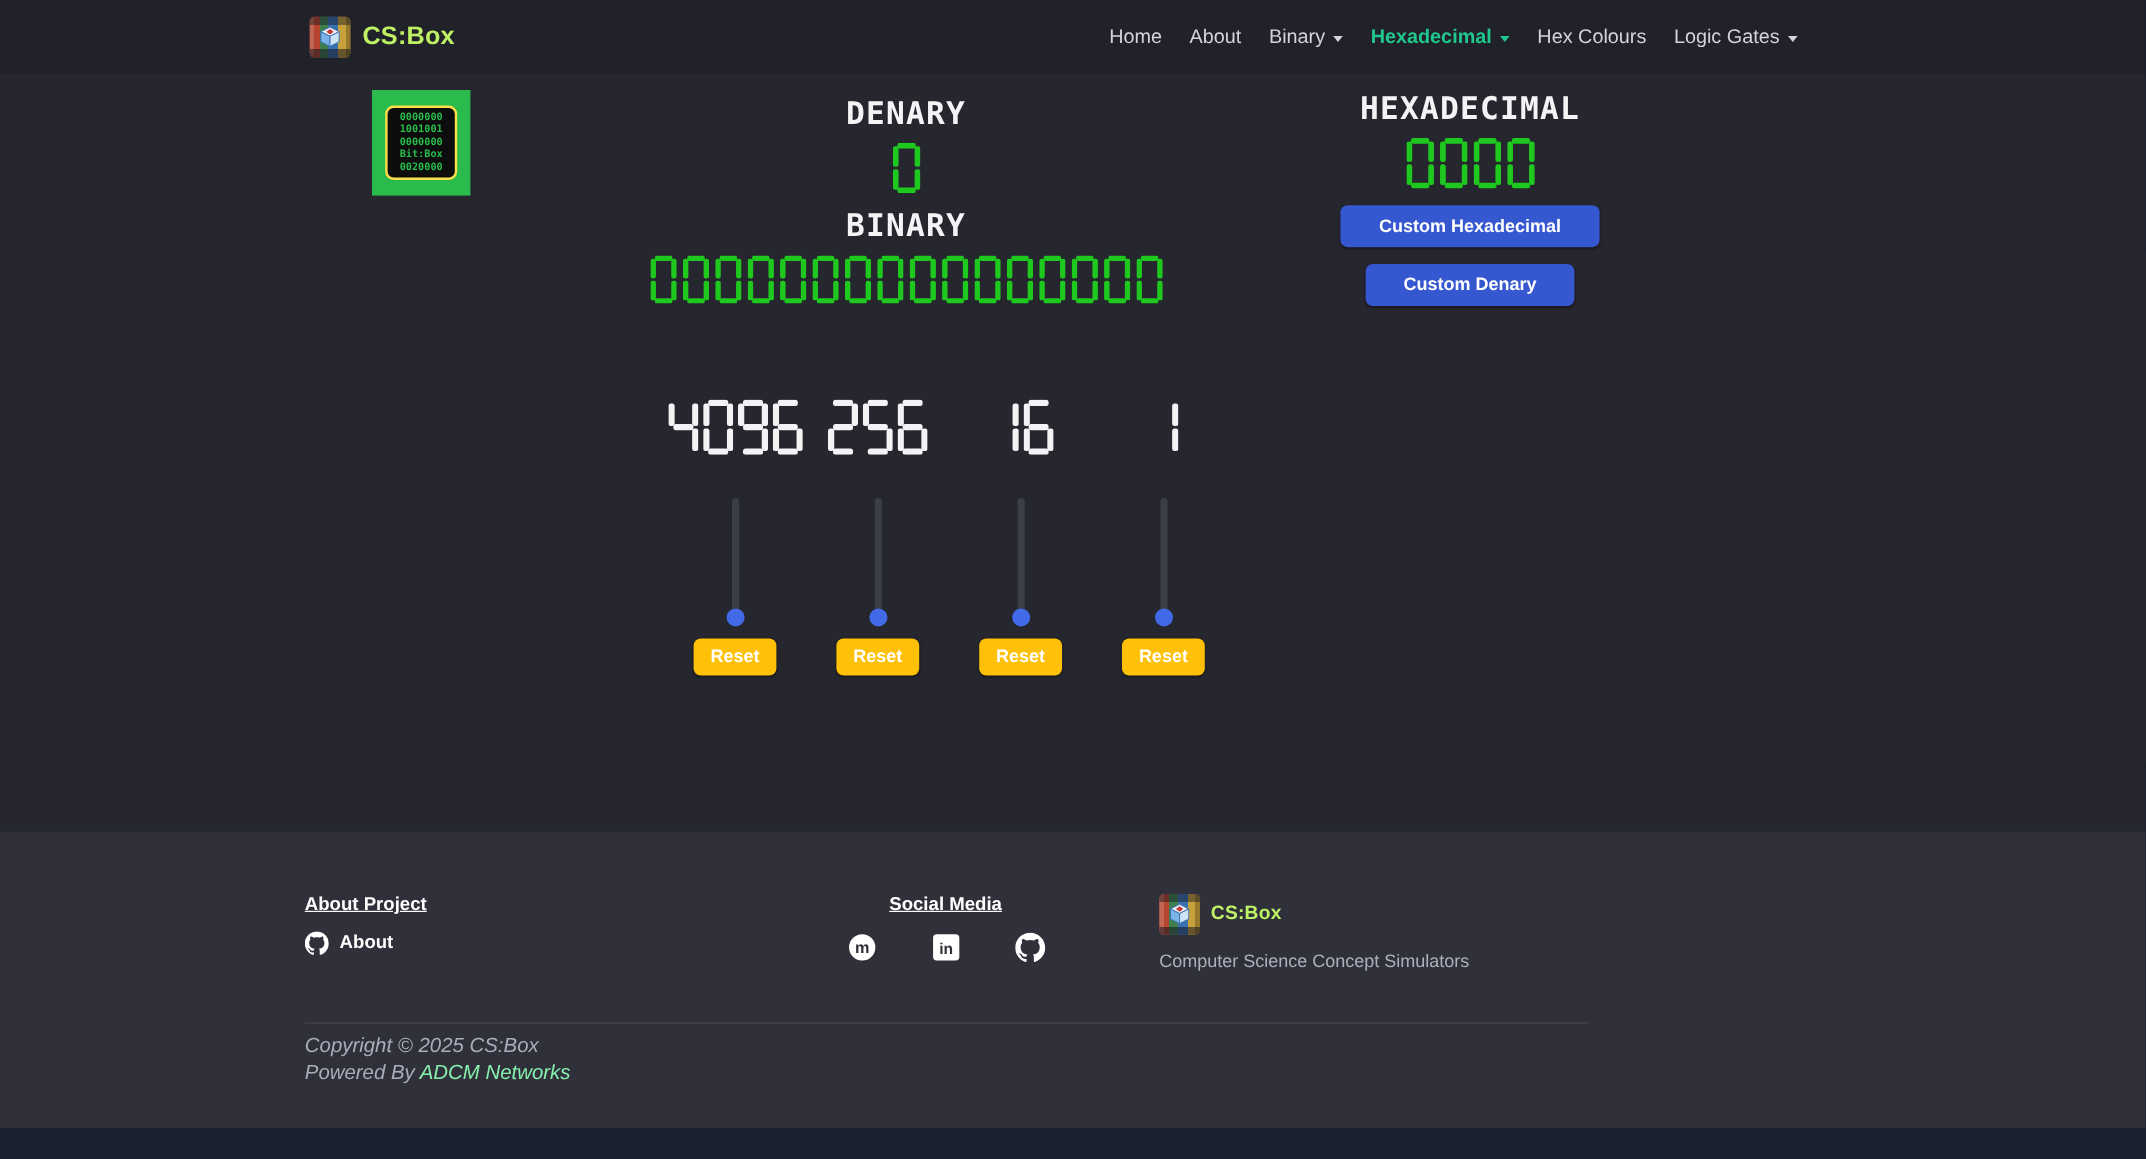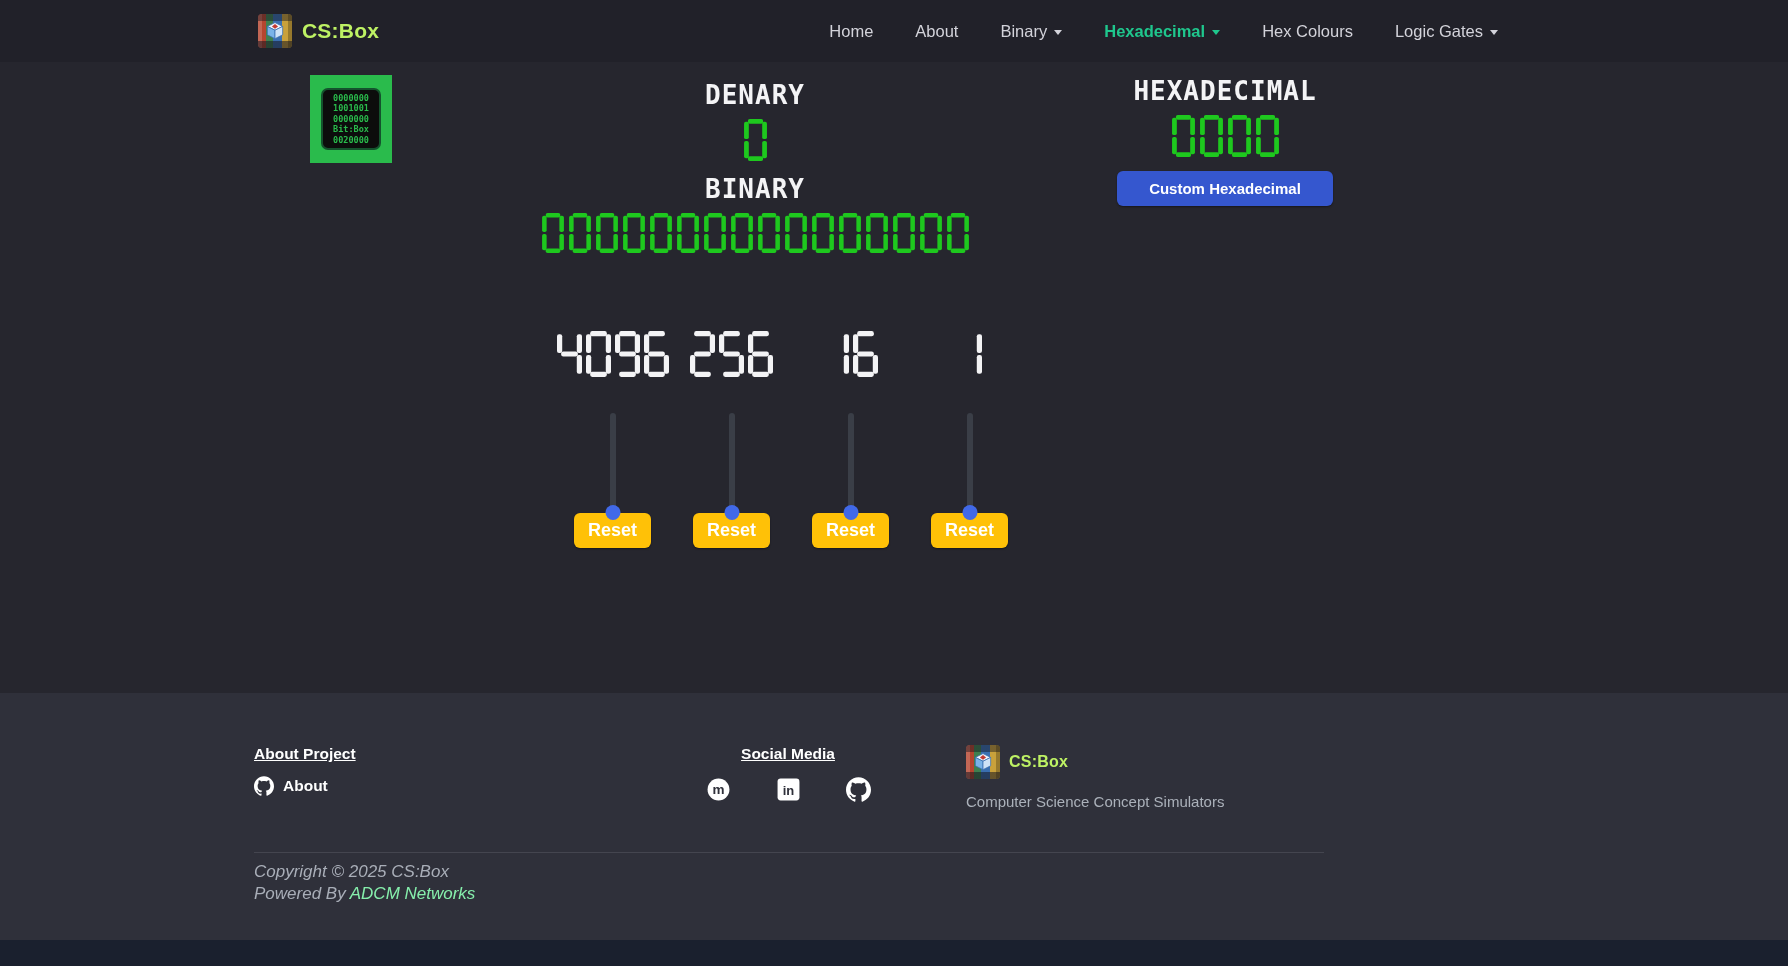--- a/index.html
+++ b/index.html
@@ -13,35 +13,35 @@
   .brand { display:flex; align-items:center; gap:10px; cursor:pointer; text-decoration:none; }
   .brand-logo { width:34px; height:34px; border-radius:4px; position:relative; overflow:hidden;
     background:
       linear-gradient(90deg, #b5452f 0 25%, #3f7f4f 25% 45%, #3a6fb0 45% 70%, #c9a13b 70% 100%);
   }
   .brand-logo .mosaic { position:absolute; inset:0;
       background: linear-gradient(0deg, rgba(20,20,30,.55) 0 20%, transparent 20% 80%, rgba(20,20,30,.45) 80%),
                   linear-gradient(90deg, rgba(255,255,255,.18) 0 12%, transparent 12% 88%, rgba(0,0,0,.25) 88%); }
   .brand-logo svg { position:absolute; inset:0; margin:auto; }
   .brand-text { color:#bef264; font-size:21px; font-weight:bold; letter-spacing:.2px; }
-  .nav-items { display:flex; align-items:center; gap:42px; }
+  .nav-items { display:flex; align-items:center; gap:23px; }
   .nav-link { color:#d3d3da; font-size:16.5px; text-decoration:none; cursor:pointer;
               display:flex; align-items:center; }
   .nav-link.active { color:#1fc78d; font-weight:bold; }
   .caret { width:0; height:0; border-left:4px solid transparent; border-right:4px solid transparent;
            border-top:5px solid currentColor; display:inline-block; margin-left:7px; margin-top:2px; }
 
   
   .main { height:631px; background:#26262e; padding-top:13px; }
   .main-row { margin-left:310px; display:flex; align-items:flex-start; }
   .col-logo { width:85px; }
   .bitbox { width:82px; height:88px; background:#2abb4c; display:flex; align-items:center;
             justify-content:center; }
   .bitbox-inner { width:60px; height:62px; background:#0c0d0c; border-radius:7px;
-                  border:2px solid #14532d; display:flex; flex-direction:column;
+                  border:2px solid #fde047; display:flex; flex-direction:column;
                   align-items:center; justify-content:center; }
   .bitbox-inner div { color:#2abb4c; font-family:"DejaVu Sans Mono", monospace;
                       font-size:8.5px; font-weight:bold; line-height:10.5px; white-space:pre; }
   .col-mid { width:660px; margin-left:30px; text-align:center; }
   .col-right { width:220px; margin-left:30px; text-align:center; }
 
   .lcd-title { font-family:"DejaVu Sans Mono", monospace; font-weight:bold; color:#f4f4f6;
                font-size:26px; letter-spacing:1px; line-height:32px; }
   .col-mid .lcd-title.first { margin-top:4px; }
 
@@ -63,21 +63,21 @@
   .m-btn2 { margin-top:14px; }
 
   
   .slider-row { margin-left:553px; display:flex; margin-top:78px; }
   .slider-col { width:119px; display:flex; flex-direction:column; align-items:center; }
   .slider-col .seg-display { gap:4px; }
   .slider-track { width:6px; height:100px; background:#3a3e47; border-radius:3px;
                   margin-top:36px; position:relative; cursor:pointer; }
   .slider-handle { position:absolute; left:50%; bottom:-7px; transform:translateX(-50%);
                    width:15px; height:15px; border-radius:50%; background:#4169e8; cursor:grab; }
-  .btn-reset { background:#ffc107; color:#fff; font-weight:bold; font-size:18px;
+  .btn-reset { margin-top:17px; background:#ffc107; color:#fff; font-weight:bold; font-size:15px;
                border:none; border-radius:6px; padding:7px 14px; cursor:pointer;
                box-shadow:0 1px 2px rgba(0,0,0,.4); }
 
   
   .footer { height:247px; background:#2f303a; padding:52px 0 0 0; }
   .footer-cols { margin:0 auto; width:1070px; margin-left:254px; display:flex; }
   .f-col { width:356px; }
   .f-col.center { text-align:center; }
   .f-heading { color:#fff; font-weight:bold; font-size:15.5px;text-decoration:underline; }
   .github-row { display:flex; align-items:center; gap:9px; margin-top:13px; color:#fff;
@@ -324,20 +324,21 @@
           <svg viewBox="0 0 24 44" class="seg-digit">
             <rect x="4" y="0" width="16" height="5" rx="2"></rect>
             <rect x="19" y="3" width="5" height="18" rx="2"></rect>
             <rect x="19" y="23" width="5" height="18" rx="2"></rect>
             <rect x="4" y="39" width="16" height="5" rx="2"></rect>
             <rect x="0" y="23" width="5" height="18" rx="2"></rect>
             <rect x="0" y="3" width="5" height="18" rx="2"></rect>
           </svg>
         </div>
       <div class="m-btn1"><button class="btn-blue">Custom Hexadecimal</button></div>
+      <div class="m-btn2"><button class="btn-blue">Custom Denary</button></div>
     </div>
   </div>
 
   <div class="slider-row">
     <div class="slider-col">
       <div class="seg-display seg-white seg-h46">
           <svg viewBox="0 0 24 44" class="seg-digit">
             <rect x="0" y="3" width="5" height="18" rx="2"></rect>
             <rect x="4" y="19.5" width="16" height="5" rx="2"></rect>
             <rect x="19" y="3" width="5" height="18" rx="2"></rect>

